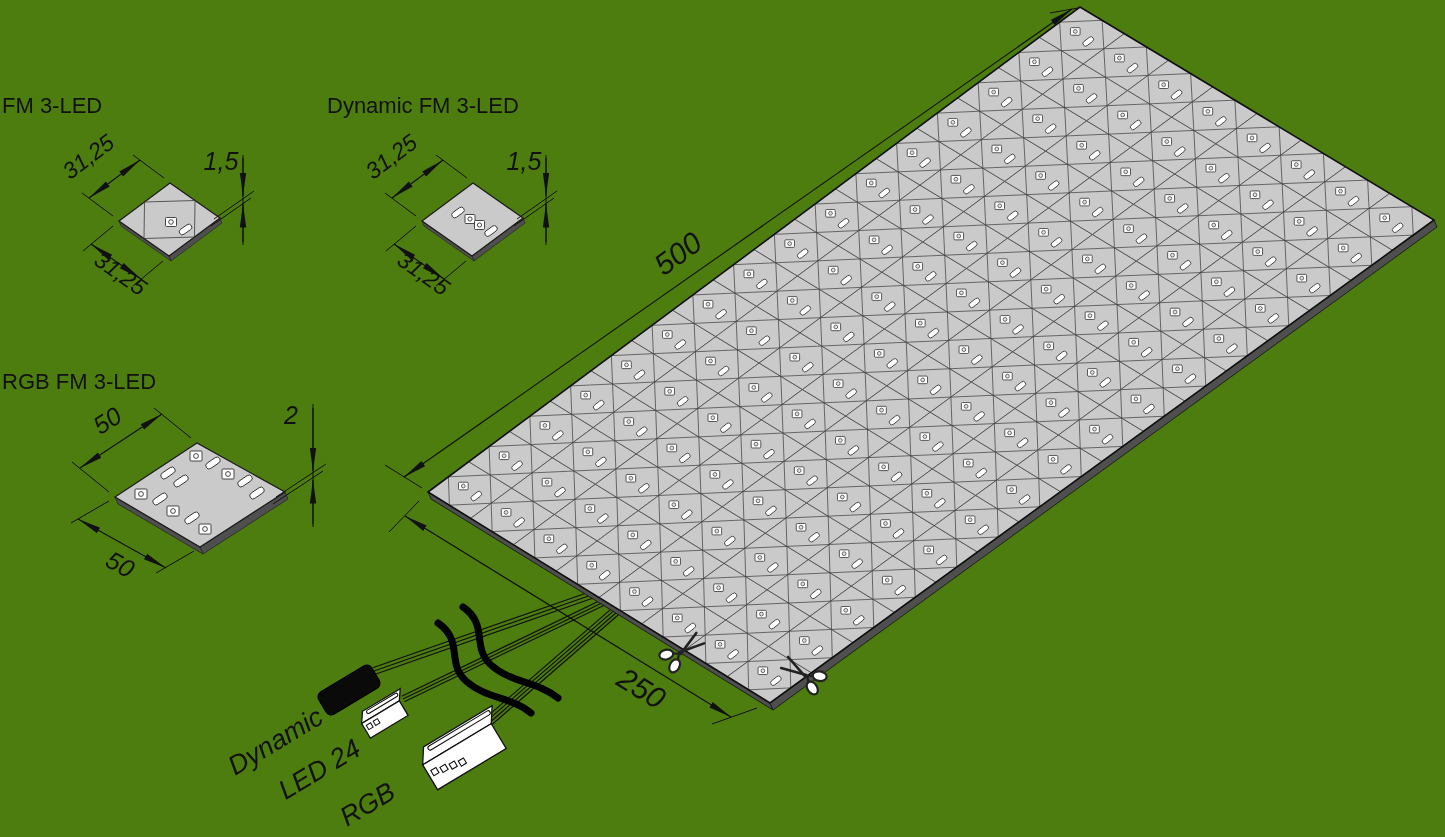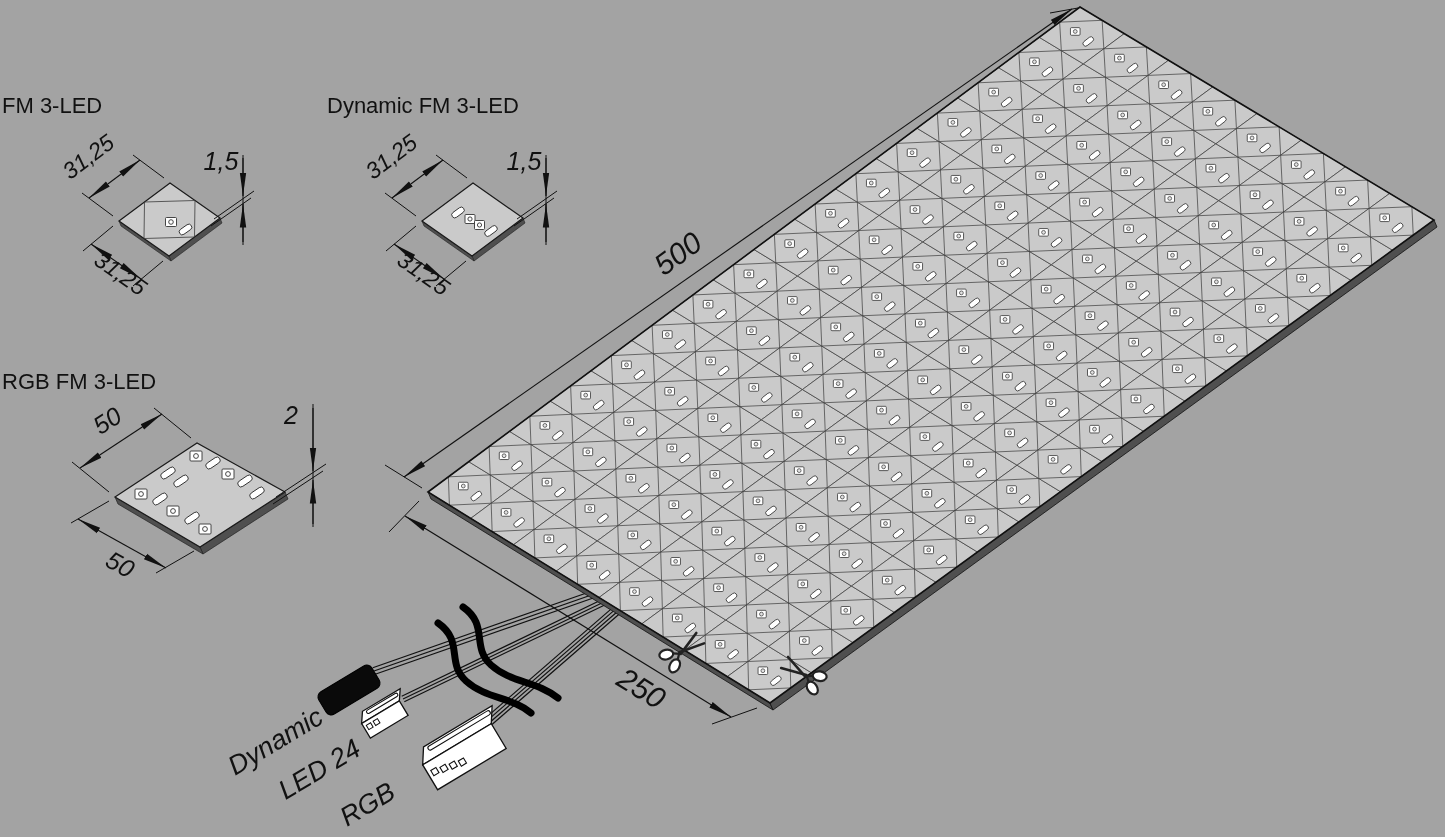--- a/index.html
+++ b/index.html
@@ -1,16 +1,16 @@
 <!DOCTYPE html>
 <html><head>
 <meta charset="utf-8">
 <style>
   html,body{margin:0;padding:0;background:#fff;}
-  .stage{position:relative;width:1445px;height:837px;background:#a3a3a3;overflow:hidden;}
+  .stage{position:relative;width:1445px;height:837px;background:#4d7c0f;overflow:hidden;}
   svg{display:block;}
   text{fill:#111;}
   .mod-label{font:400 22px "Liberation Sans",sans-serif;}
   .dim{font:italic 400 23px "Liberation Sans",sans-serif;}
   .dim-sm{font:italic 400 25px "Liberation Sans",sans-serif;}
   .dim-big{font:italic 400 30px "Liberation Sans",sans-serif;}
   .conn-label{font:italic 400 27px "Liberation Sans",sans-serif;}
   .thin{stroke:#111;stroke-width:1;fill:none;}
   .dimline{stroke:#111;stroke-width:1.1;fill:none;}
   .outline{stroke:#1a1a1a;stroke-width:1.2;}

